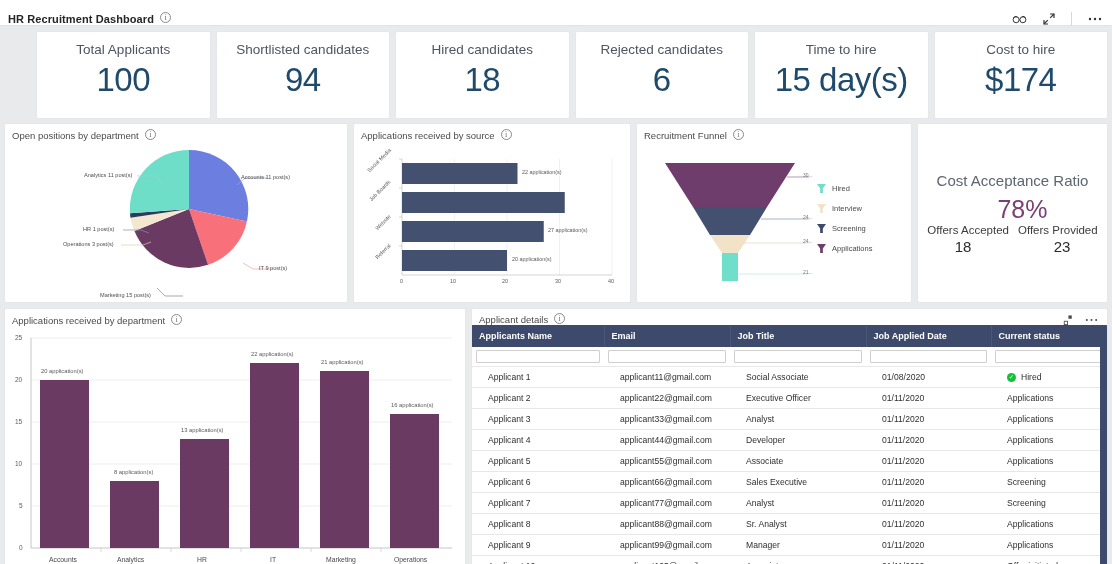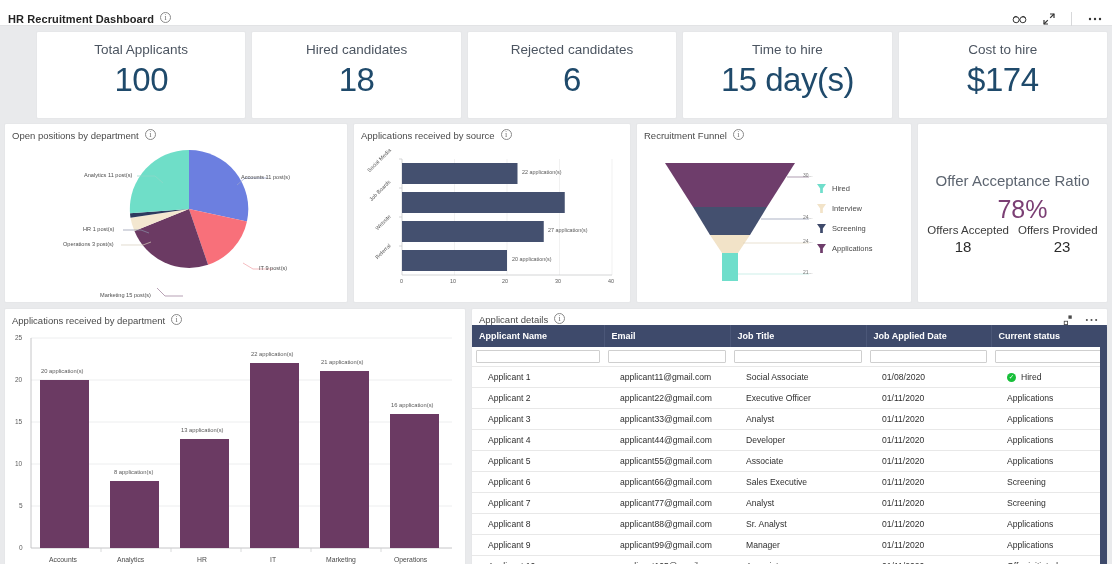--- a/index.html
+++ b/index.html
@@ -162,20 +162,24 @@
           <circle cx="12" cy="2" r="1.2" fill="#333"></circle>
         </svg>
     </span>
   </div>
 </div>
 
 <div class="kpi-row">
   <div class="card kpi">
     <div class="kpi-label">Total Applicants</div>
     <div class="kpi-value">100</div>
+  </div>
+  <div class="card kpi">
+    <div class="kpi-label">Shortlisted candidates</div>
+    <div class="kpi-value">94</div>
   </div>
   <div class="card kpi">
     <div class="kpi-label">Hired candidates</div>
     <div class="kpi-value">18</div>
   </div>
   <div class="card kpi">
     <div class="kpi-label">Rejected candidates</div>
     <div class="kpi-value">6</div>
   </div>
   <div class="card kpi">
@@ -323,21 +327,21 @@
               </svg>
             <span class="fl-txt">Applications</span>
           </div>
         </div>
       </div>
     </div>
   </div>
 
   <div class="card c-oar">
     <div class="oar">
-      <div class="oar-title">Offer Acceptance Ratio</div>
+      <div class="oar-title">Cost Acceptance Ratio</div>
       <div class="oar-pct">78%</div>
       <div class="oar-sub">
         <div>Offers Accepted</div>
         <div>Offers Provided</div>
       </div>
       <div class="oar-nums">
         <div style="width:90px">18</div>
         <div style="width:90px">23</div>
       </div>
     </div>
@@ -425,21 +429,21 @@
       <table class="at">
         <colgroup>
             <col style="width:132px">
             <col style="width:126px">
             <col style="width:136px">
             <col style="width:125px">
             <col style="width:auto">
           </colgroup>
         <thead>
           <tr>
-            <th>Applicant Name</th>
+            <th>Applicants Name</th>
             <th>Email</th>
             <th>Job Title</th>
             <th>Job Applied Date</th>
             <th>Current status</th>
           </tr>
         </thead>
         <tbody>
           <tr>
             <td class="filter-cell"><input value="" style=""></td>
             <td class="filter-cell"><input value="" style=""></td>

